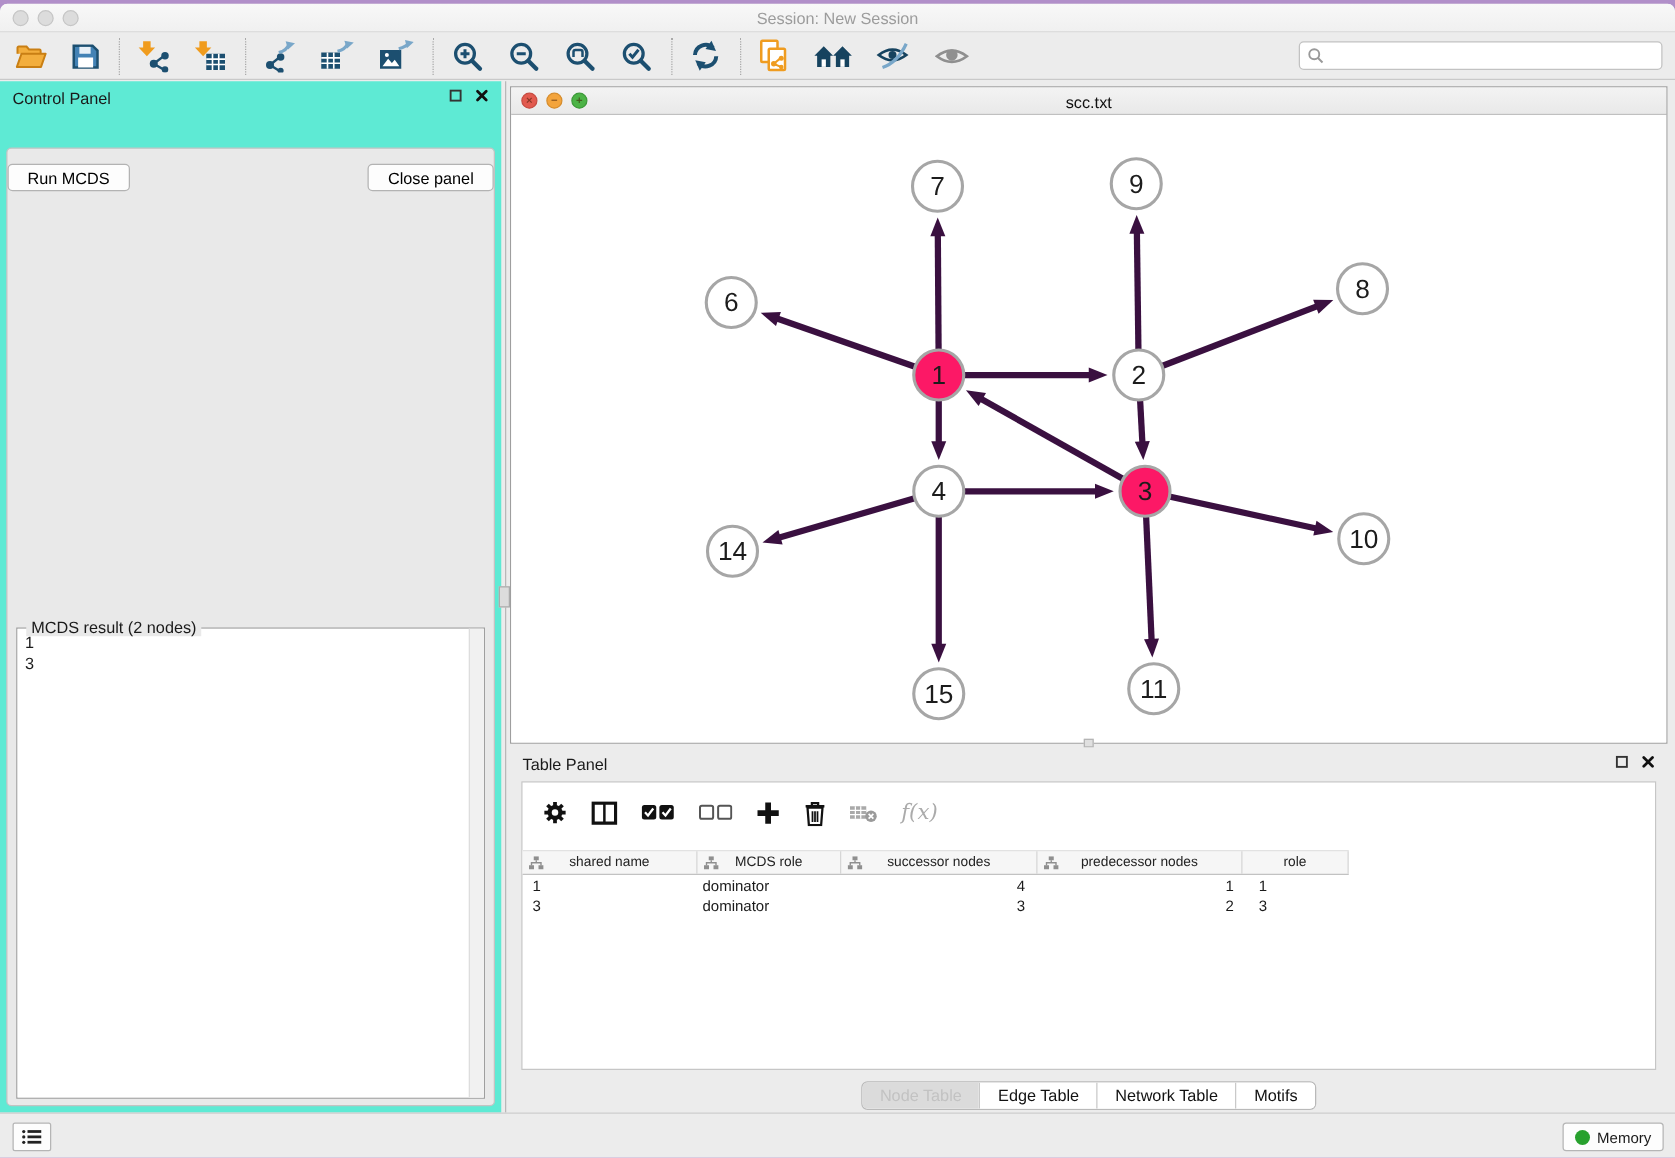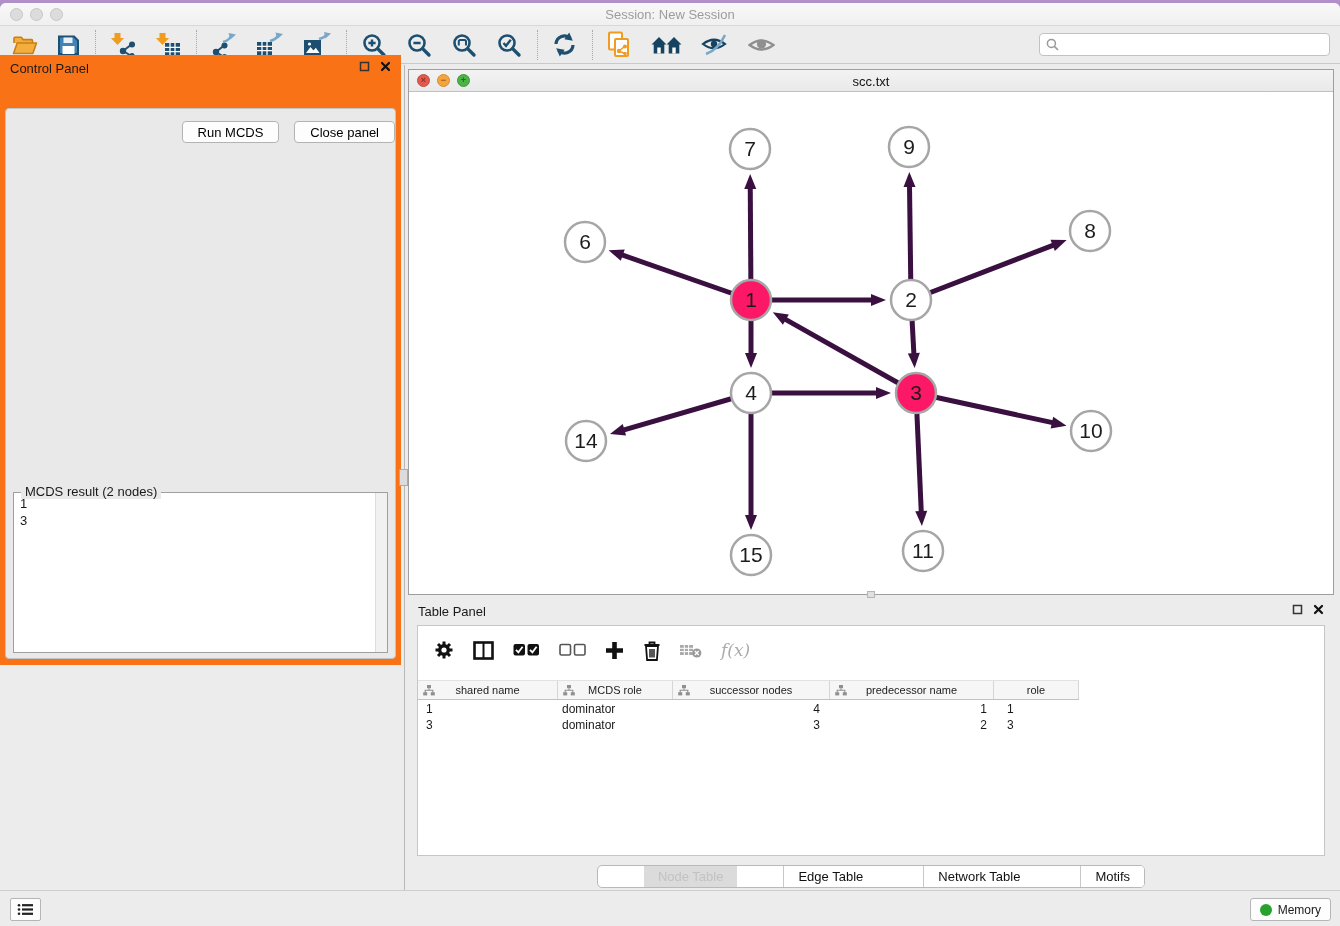--- a/index.html
+++ b/index.html
@@ -30,42 +30,42 @@
   .icon-btn { display:inline-flex; align-items:center; justify-content:center;
     margin-right:19px; height:30px; }
   .tb-sep { width:0; height:30px; border-left:1px dotted #a9a9a9; margin:0 14px 0 -4px; }
   .search-box { margin-left:auto; margin-right:10px; width:291px; height:23px;
     background:#fff; border:1px solid #c2c2c2; border-radius:4px;
     display:flex; align-items:center; padding:0 6px; }
   .search-box input { border:none; outline:none; flex:1; font-size:12px;
     font-family:"Liberation Sans",sans-serif; background:transparent; margin-left:4px; }
 
   
-  .control-panel { position:absolute; left:0; top:52px; width:401px; height:610px;
-    background:#f97316; }
+  .control-panel { position:absolute; left:0; top:62px; width:401px; height:826px;
+    background:#5eead4; }
   .panel-header-title { position:absolute; left:10px; top:6px; font-size:13px; color:#1a1a1a; }
   .panel-icons { position:absolute; right:10px; top:6px; display:flex; gap:10px; align-items:center; }
   .cp-tabs { position:absolute; top:33px; left:0; right:0; display:flex;
     justify-content:center; z-index:2; }
   .cp-tab { background:#fdfdfd; border:1px solid #b3b3b3; margin-left:-1px;
     padding:2px 13px 3px; font-size:13px; color:#111; }
   .cp-tab:first-child { border-radius:4px 0 0 4px; margin-left:0; }
   .cp-tab:last-child  { border-radius:0 4px 4px 0; }
   .cp-tab.active { background:#e6e6e6; color:#b5b5b5; }
   .cp-content { position:absolute; left:5px; right:5px; top:53px; bottom:6px;
     background:#e9e9e9; border:1px solid #c3c3c3; border-radius:4px; }
   .opt-label { margin-top:20px; text-align:center; font-size:13px; }
   .criterion-select { position:relative; width:310px; height:23px; margin:9px auto 0;
     background:#fff; border:1px solid #b3b3b3; border-radius:4px;
     padding:3px 24px 0 9px; font-size:13px; }
   .stepper { position:absolute; right:8px; top:4px; display:flex; flex-direction:column; gap:3px; }
   .stepper i { width:0; height:0; border-left:4px solid transparent; border-right:4px solid transparent; }
   .stepper .up   { border-bottom:5px solid #555; }
   .stepper .down { border-top:5px solid #555; }
-  .cp-buttons { display:flex; justify-content:flex-end; gap:15px; margin-top:12px; }
+  .cp-buttons { display:flex; justify-content:space-between; gap:15px; margin-top:12px; }
   .cp-btn { background:#fdfdfd; border:1px solid #b3b3b3; border-radius:4px;
     height:22px; padding:0 15px; font-size:13px; font-family:"Liberation Sans",sans-serif; }
   .result-group { position:absolute; left:7px; right:7px; top:383px; bottom:5px;
     border:1px solid #9f9f9f; }
   .result-legend { position:absolute; top:-9px; left:7px; background:#e9e9e9;
     padding:0 4px; font-size:13px; }
   .result-list { position:absolute; inset:0; background:#fff; overflow:hidden;
     padding:2px 0 0 6px; }
   .result-item { font-size:13px; line-height:17px; }
   .result-scrollbar { position:absolute; top:0; bottom:0; right:0; width:12px;
@@ -112,21 +112,21 @@
   .td.c0 { padding-left:8px;  text-align:left;  }
   .td.c1 { padding-left:4px;  text-align:left;  }
   .td.c2 { padding-right:10px; text-align:right; }
   .td.c3 { padding-right:7px;  text-align:right; }
   .td.c4 { padding-left:13px; text-align:left;  }
   .fx { font-family:"DejaVu Serif", serif; font-style:italic; font-size:17px; color:#ababab; }
   .tp-tabs { position:absolute; bottom:3px; left:0; right:0; display:flex; justify-content:center; }
   .tp-tabgroup { display:inline-flex; border:1px solid #b9b9b9; border-radius:5px;
     overflow:hidden; height:23px; background:#fff; }
   .tp-tab { padding:0 14px; line-height:21px; font-size:13px; color:#111;
-    border-left:1px solid #c9c9c9; background:#fff;margin-left:46px; }
+    border-left:1px solid #c9c9c9; background:#fff; }
   .tp-tab:first-child { border-left:none; }
   .tp-tab.active { background:#dbdbdb; color:#c2c2c2; }
 
   
   .status-bar { position:absolute; left:0; bottom:0; right:0; height:36px;
     background:#ececec; border-top:1px solid #cdcdcd; }
   .list-btn { position:absolute; left:10px; top:7px; width:31px; height:23px;
     background:#fdfdfd; border:1px solid #b5b5b5; border-radius:2px;
     display:flex; align-items:center; justify-content:center; }
   .memory-btn { position:absolute; right:9px; top:7px; height:23px;
@@ -519,21 +519,21 @@
             <span class="col-ic">
               <svg width="12" height="11" viewBox="0 0 12 11">
                 <g fill="#8f8f8f">
                   <rect x="4" y="0" width="4" height="3.2"></rect>
                   <rect x="0.2" y="7.2" width="4" height="3.2"></rect>
                   <rect x="7.8" y="7.2" width="4" height="3.2"></rect>
                 </g>
                 <path d="M6 3.2 V5.2 M2.2 7.4 V5.2 H9.8 V7.4" fill="none" stroke="#8f8f8f" stroke-width="1.1"></path>
               </svg>
             </span>
-            <span>predecessor name</span>
+            <span>predecessor nodes</span>
           </div>
           <div class="th" style="width: 85px;">
             <span>role</span>
           </div>
         </div>
       <div class="tp-tbody">
           <div class="tr">
             <div class="td c0" style="width: 140px;">1</div>
             <div class="td c1" style="width: 115px;">dominator</div>
             <div class="td c2" style="width: 157px;">4</div>

